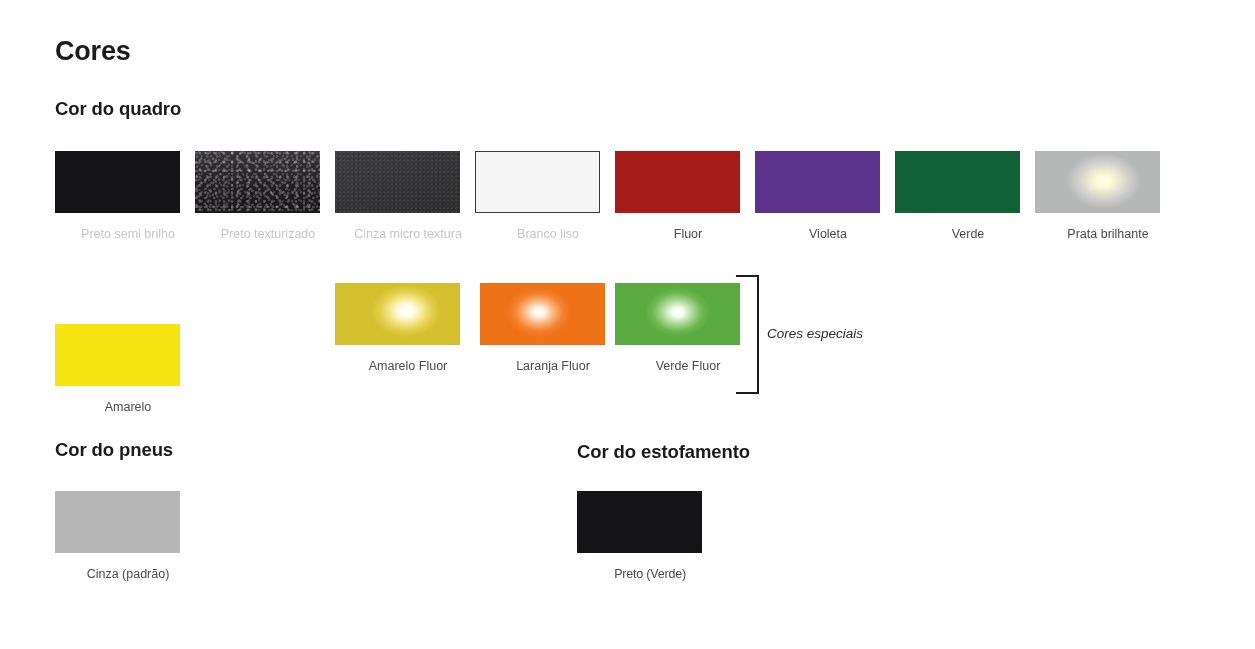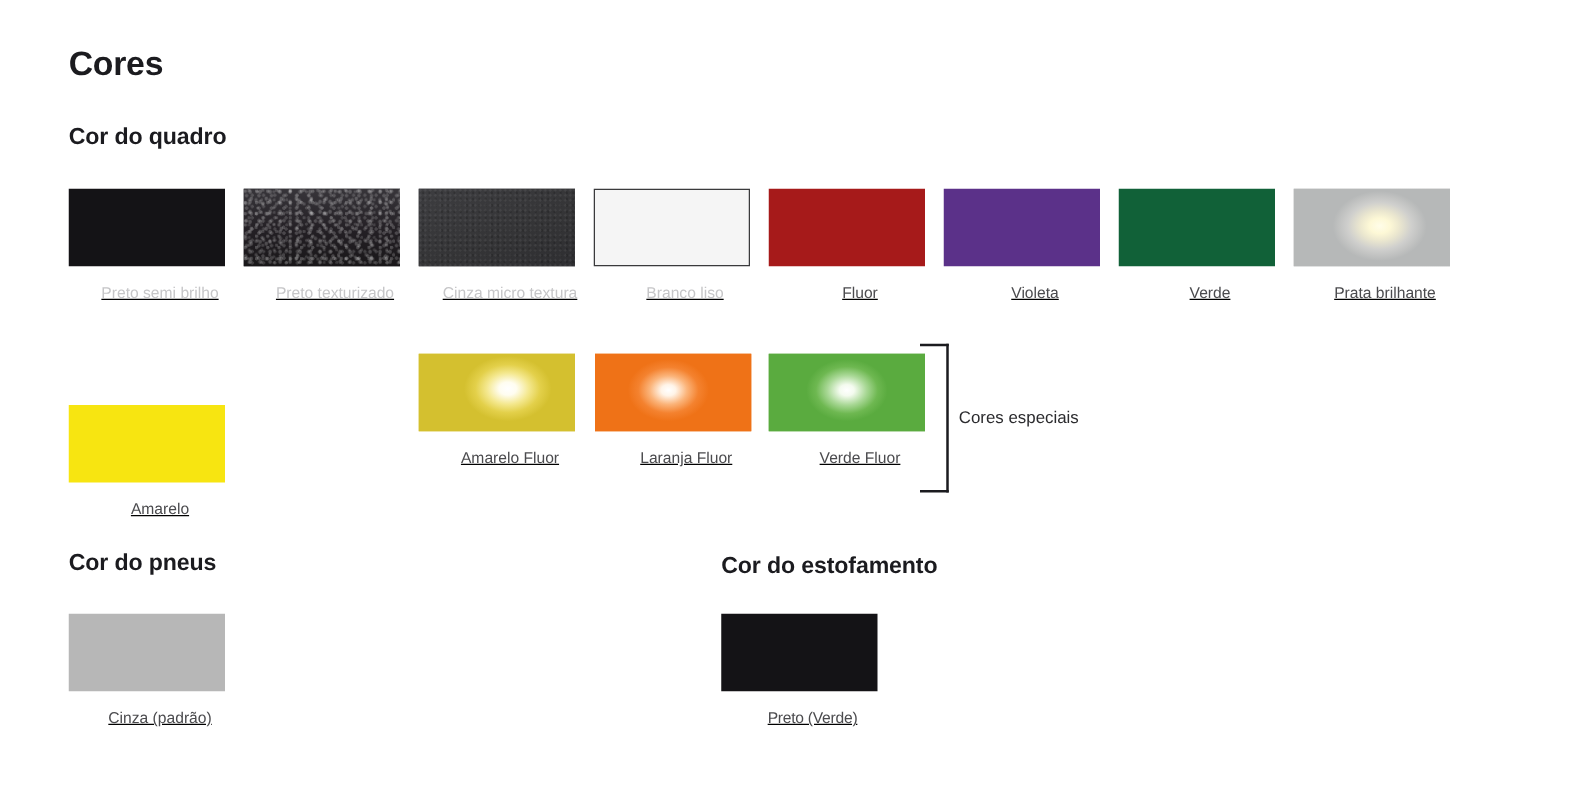--- a/index.html
+++ b/index.html
@@ -33,21 +33,20 @@
     letter-spacing: -0.1px;
   }
   .section-title.frame   { left: 55px;  top: 98px; }
   .section-title.tyres   { left: 55px;  top: 439px; }
   .section-title.uphol   { left: 577px; top: 441px; }
 
   
   .swatch-cell {
     position: absolute;
     width: 146px;
-    text-decoration: underline;
   }
   .swatch {
     width: 125px;
     height: 62px;
     box-sizing: border-box;
   }
   .swatch-label {
     margin-top: 14px;
     text-align: center;
     font-size: 12.5px;
@@ -156,20 +155,21 @@
     background: #1b1b1f;
   }
   .bracket .arm.top { top: 0; }
   .bracket .arm.bottom { bottom: 0; }
 
   .bracket-label {
     position: absolute;
     left: 767px;
     top: 326px;
     font-size: 13.5px;
+    font-style: italic;
     color: #2b2b2e;
     white-space: nowrap;
   }
 </style>
 </head>
 <body>
 
 <div class="page-title">Cores</div>
 
 <div class="section-title frame">Cor do quadro</div>
@@ -212,21 +212,21 @@
       <div class="swatch-label">Prata brilhante</div>
     </div>
     <div class="swatch-cell" style="left: 55px; top: 283px; margin-top: 41px;">
       <div class="swatch fill-amarelo"></div>
       <div class="swatch-label">Amarelo</div>
     </div>
     <div class="swatch-cell" style="left: 335px; top: 283px;">
       <div class="swatch fill-amarelo-fluor"></div>
       <div class="swatch-label">Amarelo Fluor</div>
     </div>
-    <div class="swatch-cell" style="left: 476px; top: 283px;">
+    <div class="swatch-cell" style="left: 461px; top: 283px; padding-left: 19px;">
       <div class="swatch fill-laranja-fluor"></div>
       <div class="swatch-label">Laranja Fluor</div>
     </div>
     <div class="swatch-cell" style="left: 615px; top: 283px;">
       <div class="swatch fill-verde-fluor"></div>
       <div class="swatch-label">Verde Fluor</div>
     </div>
     <div class="swatch-cell" style="left: 55px; top: 491px;">
       <div class="swatch fill-cinza-padrao"></div>
       <div class="swatch-label">Cinza (padrão)</div>

